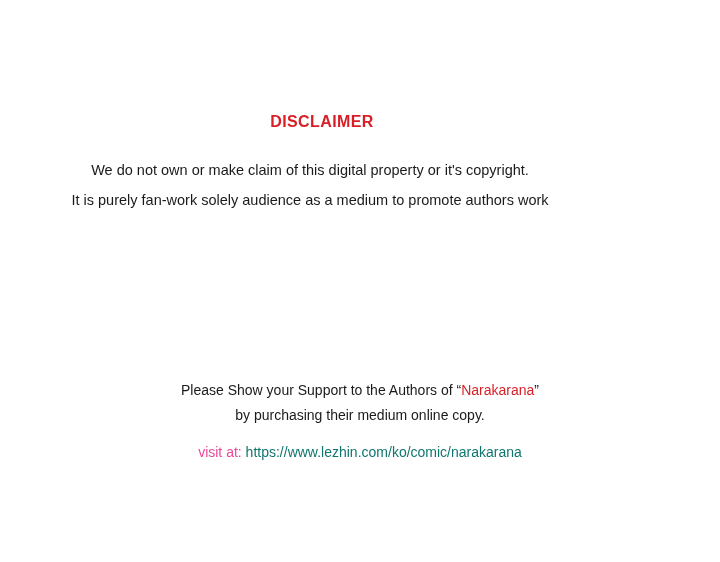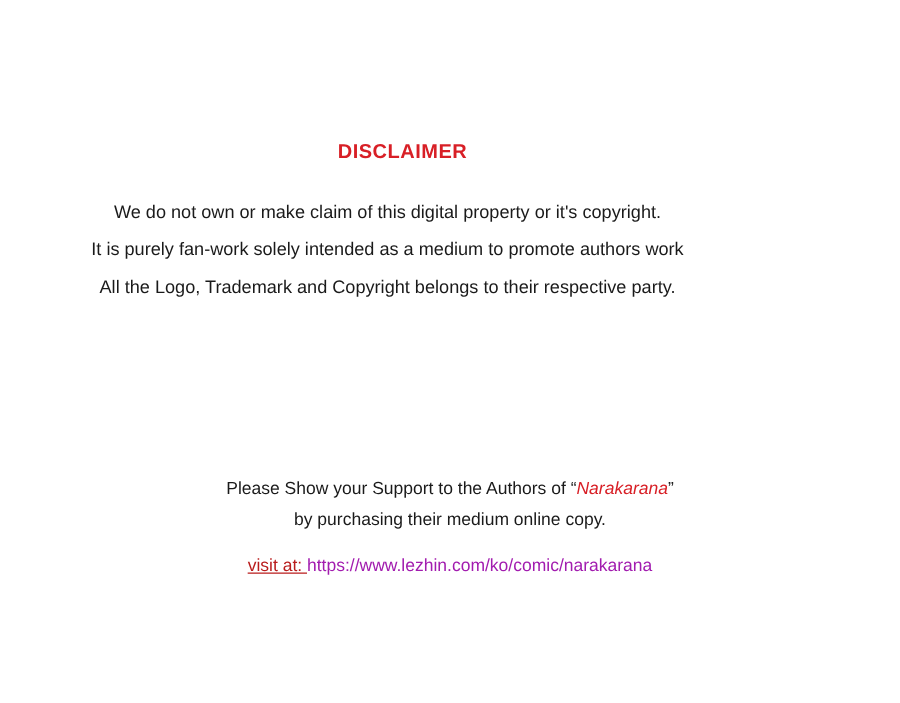--- a/index.html
+++ b/index.html
@@ -54,53 +54,50 @@
     width: 720px;
     text-align: center;
   }
   .support-line {
     font-size: 14px;
     line-height: 25px;
     color: #1a1a1a;
     white-space: nowrap;
   }
   .series-name {
-    font-style: italic;
     color: #d81f26;
   }
   .visit-block {
     position: absolute;
     top: 441px;
     left: 0;
     width: 720px;
     text-align: center;
     font-size: 14px;
     line-height: 22px;
     white-space: nowrap;
   }
   .visit-label {
-    color: #b91c1c;
-    text-decoration: underline;
+    color: #ec4899;
   }
   .visit-url {
-    color: #a21caf;
+    color: #0f766e;
     text-decoration: none;
   }
 </style>
 </head>
 <body>
 
 <div class="page">
 
   <div class="disclaimer-title">DISCLAIMER</div>
 
   <div class="body-block">
     <div class="body-line">We do not own or make claim of this digital property or it's copyright.</div>
-    <div class="body-line">It is purely fan-work solely intended as a medium to promote authors work</div>
-    <div class="body-line">All the Logo, Trademark and Copyright belongs to their respective party.</div>
+    <div class="body-line">It is purely fan-work solely audience as a medium to promote authors work</div>
   </div>
 
   <div class="support-block">
     <div class="support-line"><span>Please Show your Support to the Authors of “</span><span class="series-name">Narakarana</span><span>”</span></div>
     <div class="support-line">by purchasing their medium online copy.</div>
   </div>
 
   <div class="visit-block"><span class="visit-label">visit at: </span><a class="visit-url" href="#">https://www.lezhin.com/ko/comic/narakarana</a></div>
 
 </div>

